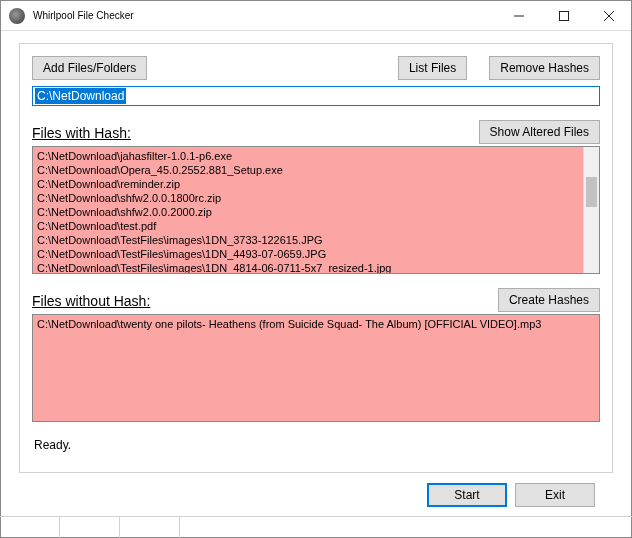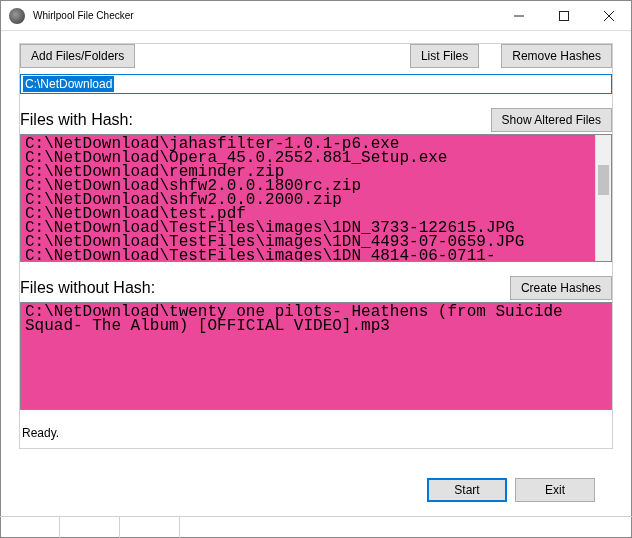--- a/index.html
+++ b/index.html
@@ -32,22 +32,22 @@
       width: 45px; height: 29px;
       display: flex; align-items: center; justify-content: center;
       font-family: inherit;
     }
     .titlebar-btn svg { stroke: #222; stroke-width: 1; fill: none; }
     .content {
       padding: 12px 18px 8px 18px;
     }
     .panel {
       border: 1px solid #d0d0d0;
-      padding: 0;
-      margin-bottom: 23px;
+      padding: 12px;
+      margin-bottom: 4px;
     }
     .panel.main { position: relative; }
     .button {
       font-family: inherit;
       font-size: 12px;
       padding: 4px 10px;
       background: #e1e1e1;
       border: 1px solid #adadad;
       cursor: pointer;
       min-height: 23px;
@@ -81,30 +81,29 @@
       line-height: 16px;
       pointer-events: none;
     }
     .section {
       margin-top: 14px;
     }
     .section-head {
       display: flex; justify-content: space-between; align-items: flex-end;
       margin-bottom: 2px;
     }
-    .section-head .label { font-size: 16px; padding-bottom: 3px; }
+    .section-head .label { font-size: 14px; padding-bottom: 3px; text-decoration: underline; }
     .listbox {
       border: 1px solid #888;
-      background: #ec4899;
-      font-size: 16px;
+      background: #fca5a5;
+      font-size: 11px;
       line-height: 14px;
       padding: 2px 4px;
       overflow: hidden;
       position: relative;
-      font-family: Liberation Mono, monospace;
     }
     .listbox.h1 { height: 128px; }
     .listbox.h2 { height: 108px; }
     .listbox .sb {
       position: absolute;
       right: 0; top: 0; bottom: 0;
       width: 16px;
       background: #f0f0f0;
       border-left: 1px solid #ddd;
     }

